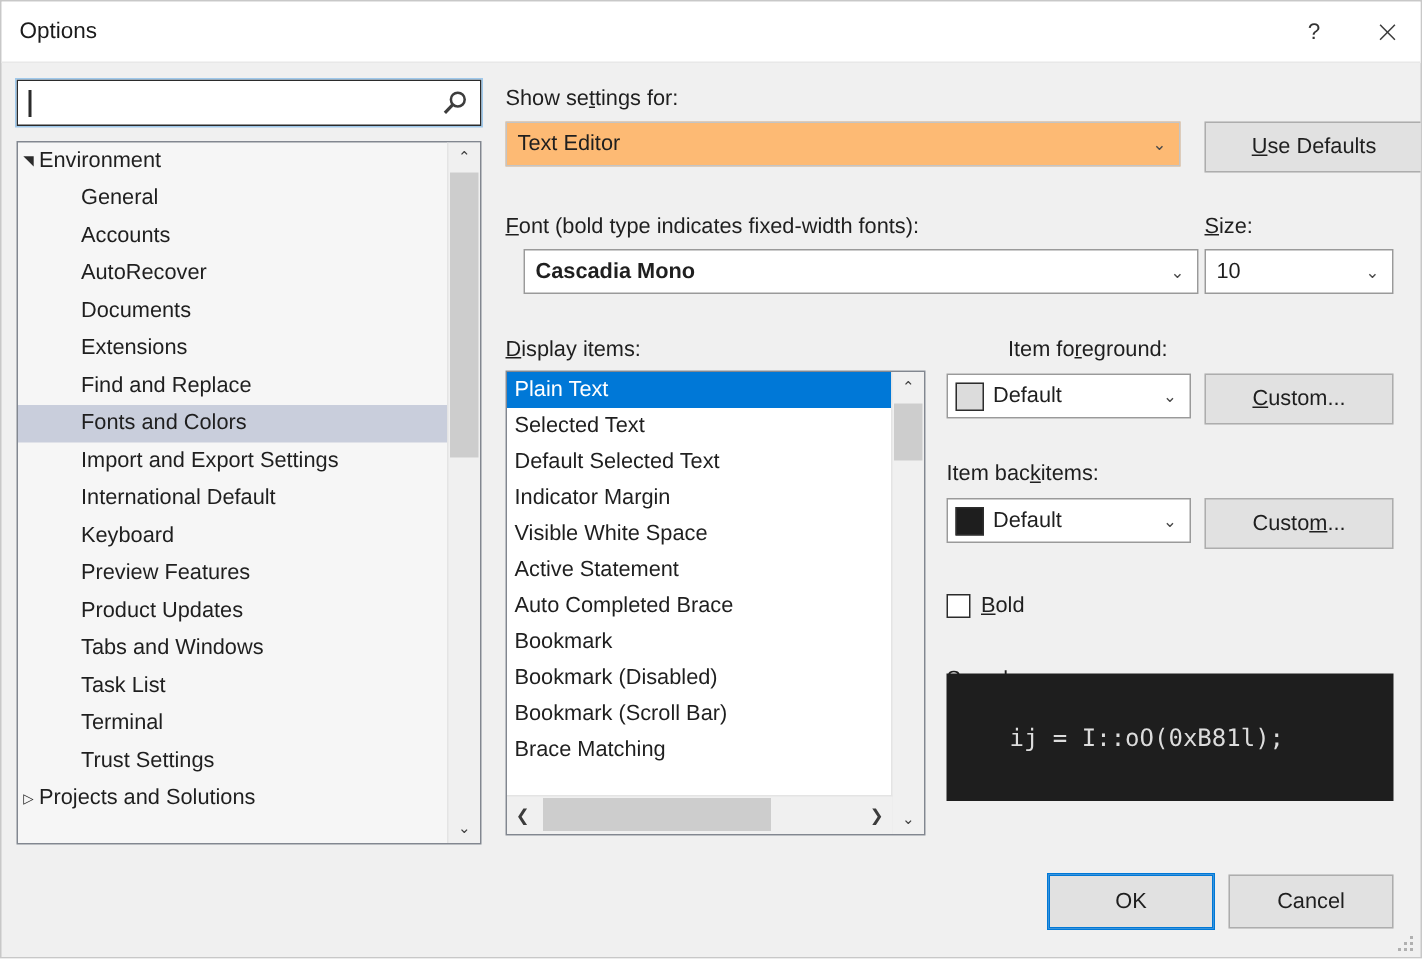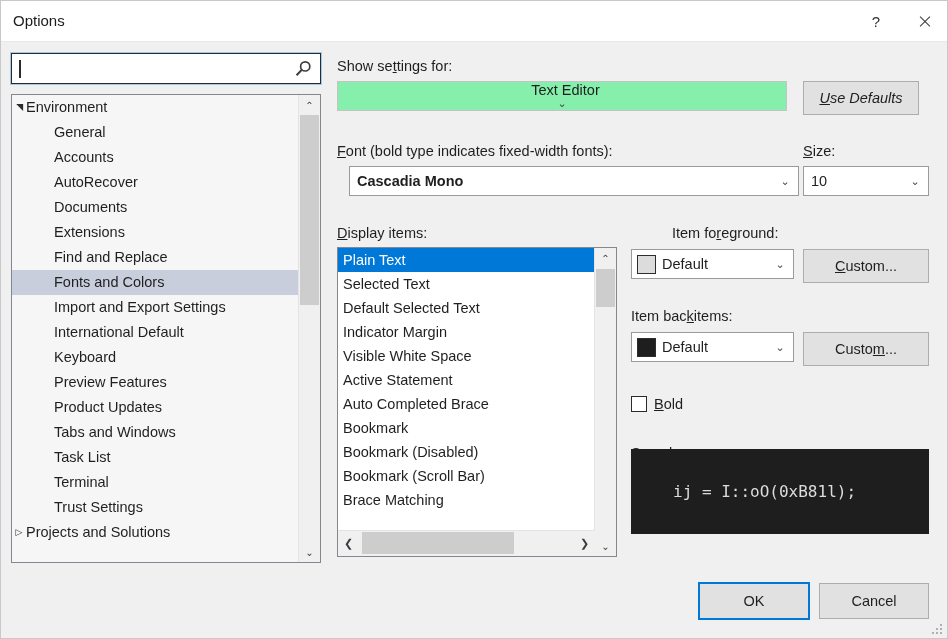--- a/index.html
+++ b/index.html
@@ -128,21 +128,21 @@
   }
   .u { text-decoration: underline; }
 
   .combo {
     position: absolute;
     box-sizing: border-box;
     border: 1px solid #9a9a9a;
     background: #ffffff;
     display: flex; align-items: center;
   }
-  .combo.disabled { background: #86efac; border-color: #c4c4c4; flex-direction: column; }
+  .combo.disabled { background: #fdba74; border-color: #c4c4c4; }
   .combo .ctext {
     flex: 1 1 auto;
     padding-left: 7px;
     font-size: 14.5px; color: #1f1f1f;
     white-space: nowrap; overflow: hidden;
   }
   .combo.boldfont .ctext { font-weight: bold; }
   .combo .chev {
     flex: 0 0 auto;
     width: 26px; text-align: center;
@@ -293,21 +293,21 @@
     </div>
   </div>
 
   <div class="lbl" style="left:336px; top:57px;">
     <span>Show se</span><span class="u">t</span><span>tings for:</span>
   </div>
   <div class="combo disabled" style="left:336px; top:80px; width:450px; height:30px;">
     <span class="ctext">Text Editor</span>
     <span class="chev">⌄</span>
   </div>
-  <div class="btn" style="left:802px; top:80px; width:116px; height:34px;font-style:italic;">
+  <div class="btn" style="left:802px; top:80px; width:146px; height:34px;">
     <span><span class="u">U</span><span>se Defaults</span></span>
   </div>
 
   <div class="lbl" style="left:336px; top:142px;">
     <span class="u">F</span><span>ont (bold type indicates fixed-width fonts):</span>
   </div>
   <div class="combo boldfont" style="left:348px; top:165px; width:450px; height:30px;">
     <span class="ctext">Cascadia Mono</span>
     <span class="chev">⌄</span>
   </div>

